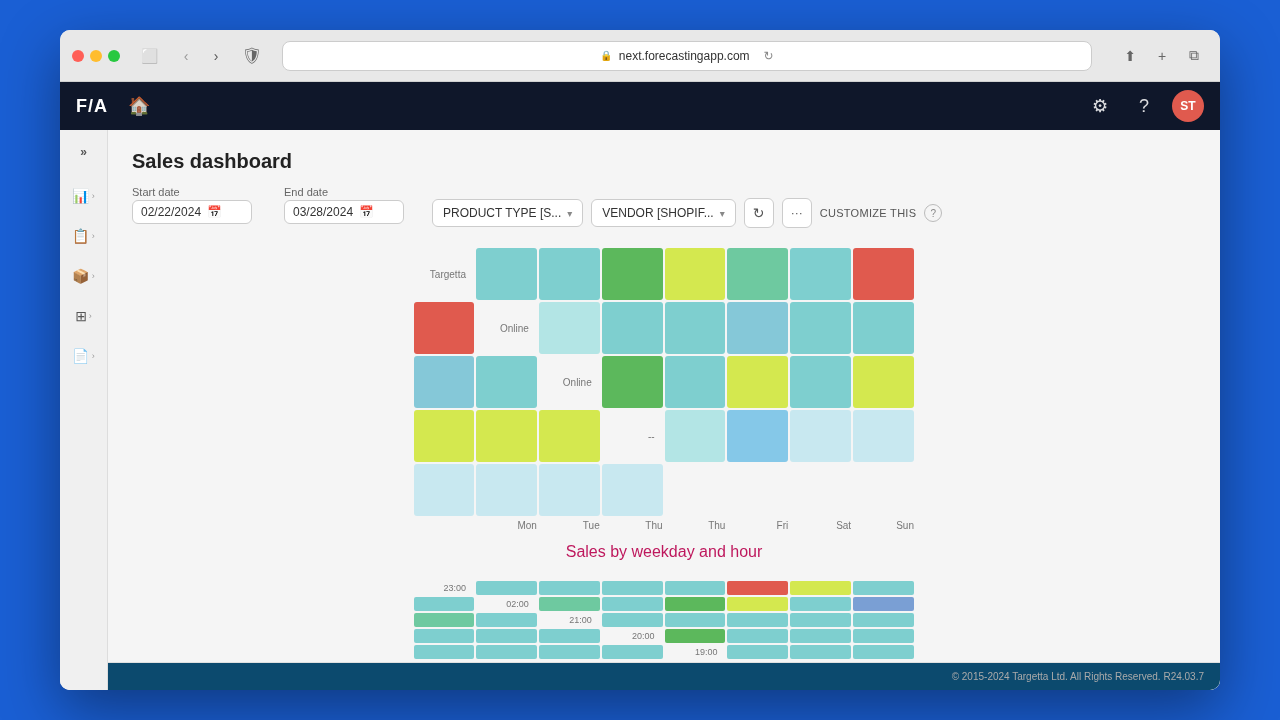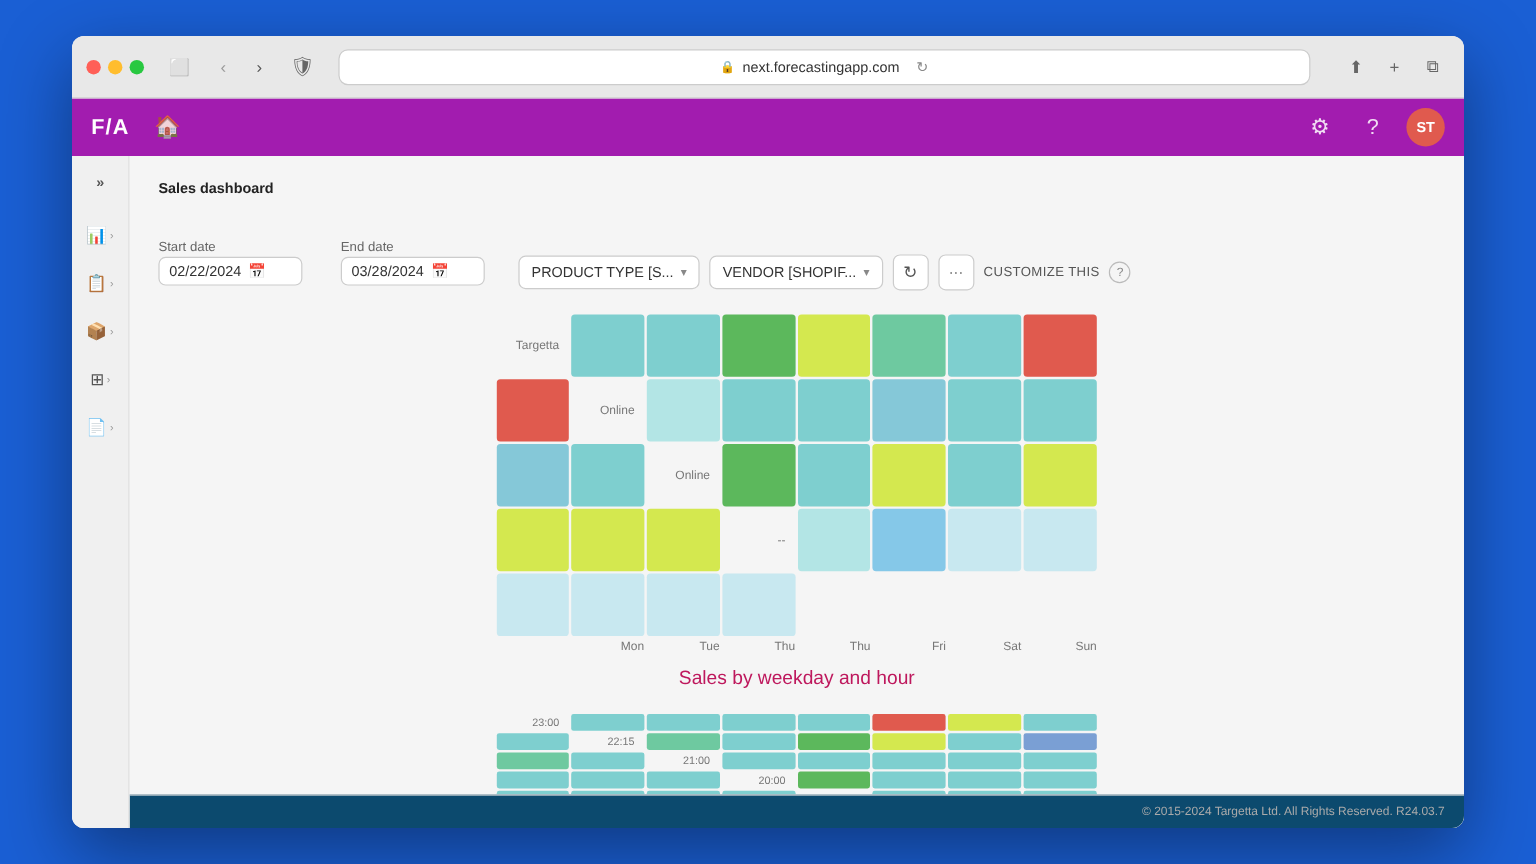--- a/index.html
+++ b/index.html
@@ -95,21 +95,21 @@
 
     
     .app-container {
       display: flex;
       flex-direction: column;
       flex: 1;
       overflow: hidden;
     }
 
     .app-header {
-      background: #a21caf;
+      background: #0f172a;
       height: 48px;
       display: flex;
       align-items: center;
       padding: 0 16px;
       gap: 16px;
     }
 
     .app-logo {
       color: white;
       font-weight: 700;
@@ -207,24 +207,24 @@
       flex-direction: column;
     }
 
     .dashboard-area {
       padding: 20px 24px;
       flex: 1;
       overflow: hidden;
     }
 
     .dashboard-title {
-      font-size: 12px;
+      font-size: 20px;
       font-weight: 600;
       color: #222;
-      margin-bottom: 32px;
+      margin-bottom: 9px;
     }
 
     .filter-bar {
       display: flex;
       align-items: center;
       gap: 10px;
       margin-bottom: 20px;
       flex-wrap: wrap;
     }
 
@@ -590,21 +590,21 @@
               <div class="second-heatmap-grid" id="second-heatmap">
                   <div class="heatmap-row-label" style="font-size: 9px; height: 14px;">23:00</div>
                   <div class="second-heatmap-cell" style="background: rgb(126, 207, 207);"></div>
                   <div class="second-heatmap-cell" style="background: rgb(126, 207, 207);"></div>
                   <div class="second-heatmap-cell" style="background: rgb(126, 207, 207);"></div>
                   <div class="second-heatmap-cell" style="background: rgb(126, 207, 207);"></div>
                   <div class="second-heatmap-cell" style="background: rgb(224, 90, 78);"></div>
                   <div class="second-heatmap-cell" style="background: rgb(212, 232, 79);"></div>
                   <div class="second-heatmap-cell" style="background: rgb(126, 207, 207);"></div>
                   <div class="second-heatmap-cell" style="background: rgb(126, 207, 207);"></div>
-                  <div class="heatmap-row-label" style="font-size: 9px; height: 14px;">22:15</div>
+                  <div class="heatmap-row-label" style="font-size: 9px; height: 14px;">02:00</div>
                   <div class="second-heatmap-cell" style="background: rgb(110, 201, 160);"></div>
                   <div class="second-heatmap-cell" style="background: rgb(126, 207, 207);"></div>
                   <div class="second-heatmap-cell" style="background: rgb(92, 184, 92);"></div>
                   <div class="second-heatmap-cell" style="background: rgb(212, 232, 79);"></div>
                   <div class="second-heatmap-cell" style="background: rgb(126, 207, 207);"></div>
                   <div class="second-heatmap-cell" style="background: rgb(122, 159, 212);"></div>
                   <div class="second-heatmap-cell" style="background: rgb(110, 201, 160);"></div>
                   <div class="second-heatmap-cell" style="background: rgb(126, 207, 207);"></div>
                   <div class="heatmap-row-label" style="font-size: 9px; height: 14px;">21:00</div>
                   <div class="second-heatmap-cell" style="background: rgb(126, 207, 207);"></div>

